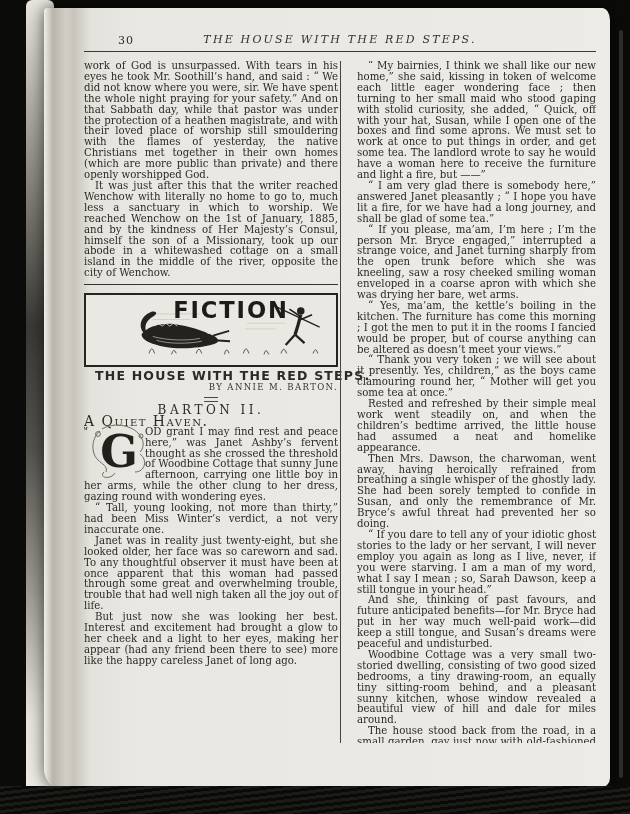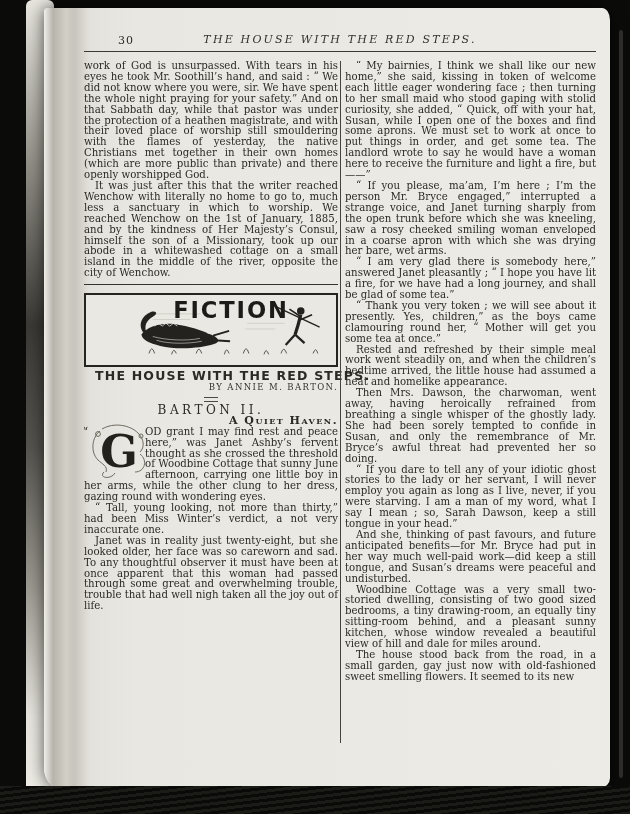--- a/index.html
+++ b/index.html
@@ -27,35 +27,35 @@
   
   .header{position:relative;height:24px;}
   .page-number{position:absolute;left:34px;top:7px;font-size:11px;letter-spacing:1px;}
   .running-title{position:absolute;left:0;right:0;top:6px;text-align:center;
     font-style:italic;font-size:11px;letter-spacing:2.2px;color:#33312b;}
   .head-rule{border-top:1px solid #3b3933;}
   
   .cols{display:flex;margin-top:9px;height:682px;overflow:hidden;}
   .col{font-size:10.2px;line-height:10.9px;text-align:justify;}
   .col-left{width:254px;flex:none;}
-  .col-right{flex:1;border-left:1px solid #45433d;padding-left:4px;margin-left:2px;}
+  .col-right{flex:1;border-left:1px solid #45433d;padding-left:16px;margin-left:2px;}
   .col p{margin:0;text-indent:11px;}
   .continued p:first-child{text-indent:0;}
   .col-rule{border-top:1px solid #35332d;margin:5px 0 0 0;}
   
   .banner{width:206px;height:70px;margin:8px auto 4px auto;border:2px solid #26241f;
     background:#eae8e2;position:relative;padding-left:44px;}
   .banner svg{display:block;}
   
   .art-title{font-family:"DejaVu Sans", sans-serif;font-weight:700;font-size:12.5px;
     letter-spacing:1.2px;text-align:center;margin-top:8px;white-space:nowrap;text-indent:0;}
   .byline{font-size:8.5px;letter-spacing:1.4px;text-align:right;margin-top:4px;color:#35332d;}
   .sep-orn{width:14px;height:3px;border-top:1px solid #4a483f;border-bottom:1px solid #4a483f;margin:4px auto 3px auto;}
   .chapter{font-size:12px;letter-spacing:3.5px;text-align:center;margin-top:2px;}
-  .chapter-sub{font-variant:small-caps;font-size:11px;letter-spacing:1.5px;text-align:right;margin:2px 0 5px 0;font-weight:bold;}
+  .chapter-sub{font-variant:small-caps;font-size:14px;letter-spacing:1.5px;text-align:left;margin:2px 0 5px 0;}
   
   .dropcap{float:left;width:60px;height:47px;position:relative;margin:1px 3px 0 -2px;}
   .dc-quote{position:absolute;left:0;top:-1px;font-size:12px;}
   .dropcap svg{position:absolute;left:8px;top:-3px;overflow:visible;}
 </style>
 </head>
 <body>
 
 <div class="behind-pages"></div>
 
@@ -139,27 +139,29 @@
                 <circle cx="51" cy="11" r="2"></circle>
               </g>
               <text x="29" y="42" text-anchor="middle" font-family="DejaVu Serif, serif" font-size="44" font-weight="700" fill="#23211c">G</text>
             </svg>
           </span><span>OD grant I may find rest and peace here,” was Janet Ashby’s fervent thought as she crossed the threshold of Woodbine Cottage that sunny June afternoon, carrying one little boy in her arms, while the other clung to her dress, gazing round with wondering eyes.</span>
         </p>
 
         <div>
             <p>“ Tall, young looking, not more than thirty,” had been Miss Winter’s verdict, a not very inaccurate one.</p>
             <p>Janet was in reality just twenty-eight, but she looked older, her face was so careworn and sad.  To any thoughtful observer it must have been at once apparent that this woman had passed through some great and overwhelming trouble, trouble that had well nigh taken all the joy out of life.</p>
+            <p>But just now she was looking her best.  Interest and excitement had brought a glow to her cheek and a light to her eyes, making her appear (had any friend been there to see) more like the happy careless Janet of long ago.</p>
           </div>
       </div>
 
       <div class="col col-right">
           <p>“ My bairnies, I think we shall like our new home,” she said, kissing in token of welcome each little eager wondering face ; then turning to her small maid who stood gaping with stolid curiosity, she added, “ Quick, off with your hat, Susan, while I open one of the boxes and find some aprons.  We must set to work at once to put things in order, and get some tea.  The landlord wrote to say he would have a woman here to receive the furniture and light a fire, but  ——”</p>
+          <p>“ I am very glad there is somebody here,” answered Janet pleasantly ; “ I hope you have lit a fire, for we have had a long journey, and shall be glad of some tea.”</p>
           <p>“ If you please, ma’am, I’m here ; I’m the person Mr. Bryce engaged,” interrupted a strange voice, and Janet turning sharply from the open trunk before which she was kneeling, saw a rosy cheeked smiling woman enveloped in a coarse apron with which she was drying her bare, wet arms.</p>
-          <p>“ I am very glad there is somebody here,” answered Janet pleasantly ; “ I hope you have lit a fire, for we have had a long journey, and shall be glad of some tea.”</p>
+          <p>“ Yes, ma’am, the kettle’s boiling in the kitchen.  The furniture has come this morning ; I got the men to put it in the rooms I fancied would be proper, but of course anything can be altered as doesn’t meet your views.”</p>
           <p>“ Thank you very token ; we will see about it presently.  Yes, children,” as the boys came clamouring round her, “ Mother will get you some tea at once.”</p>
           <p>Rested and refreshed by their simple meal work went steadily on, and when the children’s bedtime arrived, the little house had assumed a neat and homelike appearance.</p>
           <p>Then Mrs. Dawson, the charwoman, went away, having heroically refrained from breathing a single whisper of the ghostly lady.  She had been sorely tempted to confide in Susan, and only the remembrance of Mr. Bryce’s awful threat had prevented her so doing.</p>
           <p>“ If you dare to tell any of your idiotic ghost stories to the lady or her servant, I will never employ you again as long as I live, never, if you were starving.  I am a man of my word, what I say I mean ; so, Sarah Dawson, keep a still tongue in your head.”</p>
           <p>And she, thinking of past favours, and future anticipated benefits—for Mr. Bryce had put in her way much well-paid work—did keep a still tongue, and Susan’s dreams were peaceful and undisturbed.</p>
           <p>Woodbine Cottage was a very small two-storied dwelling, consisting of two good sized bedrooms, a tiny drawing-room, an equally tiny sitting-room behind, and a pleasant sunny kitchen, whose window revealed a beautiful view of hill and dale for miles around.</p>
           <p>The house stood back from the road, in a small garden, gay just now with old-fashioned sweet smelling flowers.  It seemed to its new</p>
         </div>
 
     </div>

